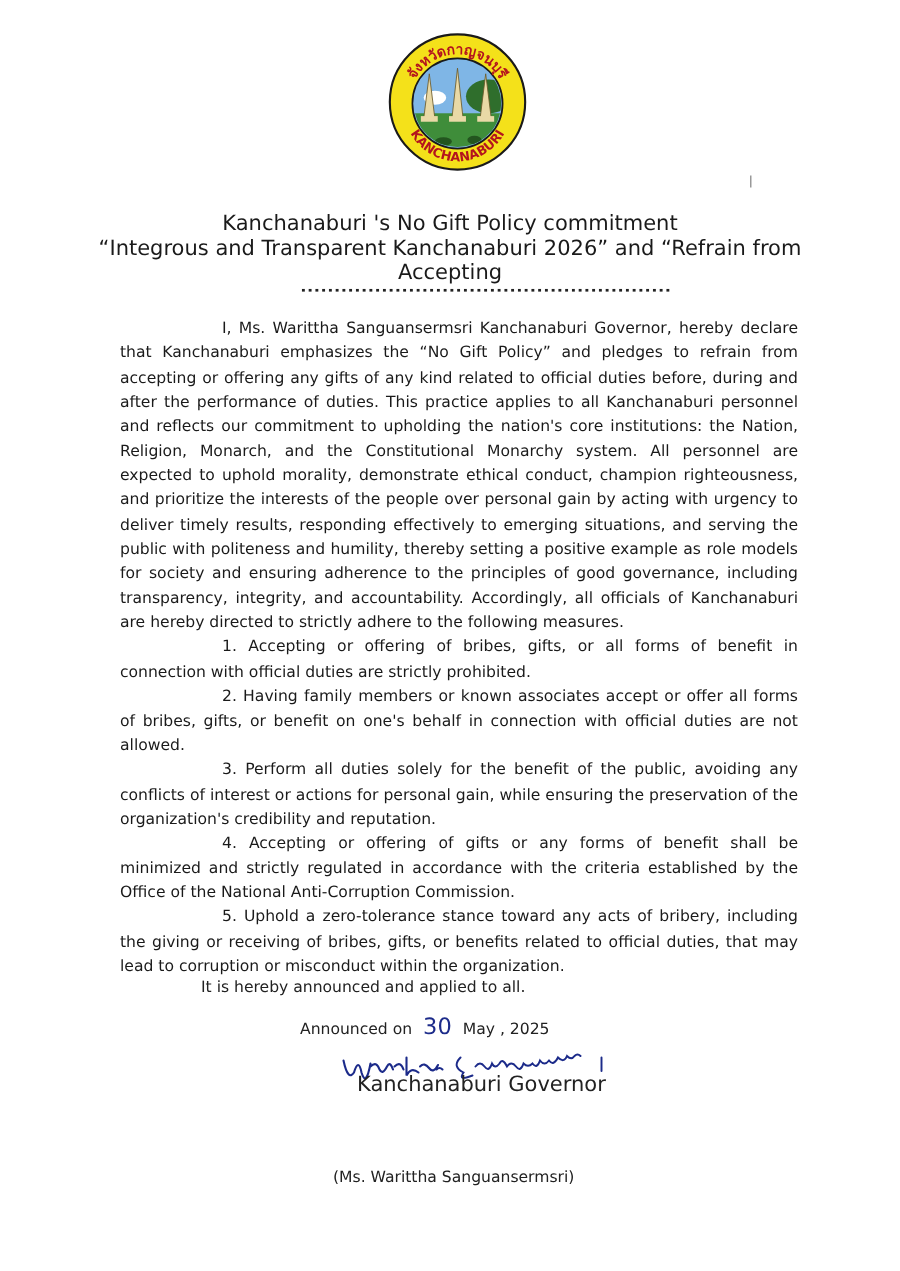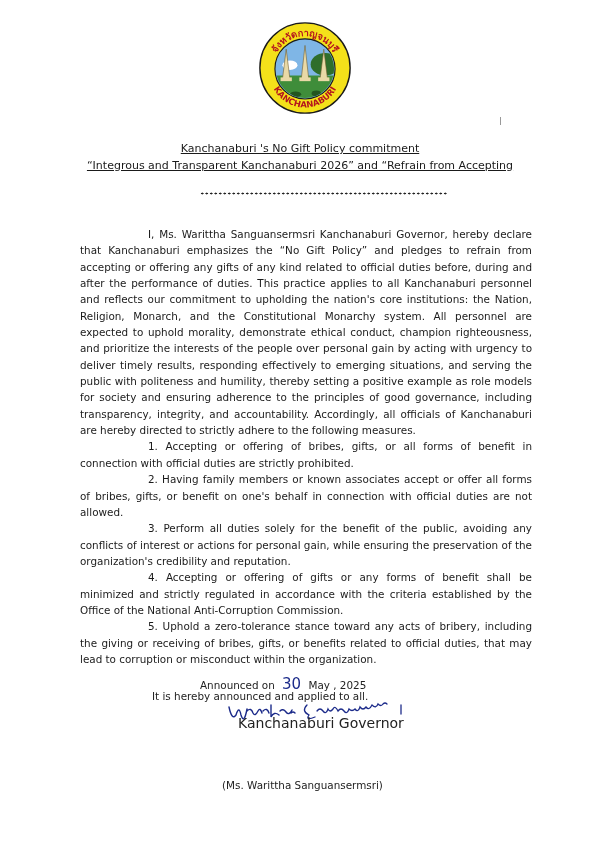--- a/index.html
+++ b/index.html
@@ -1,29 +1,29 @@
 <!DOCTYPE html>
 <html><head>
 <meta charset="utf-8">
 <style>
   html, body { margin: 0; padding: 0; background: #ffffff; }
   body { width: 600px; height: 847px; position: relative; overflow: hidden;
          font-family: "DejaVu Sans", sans-serif; color: #222; }
   .logo { position: absolute; left: 258px; top: 20px; width: 94px; height: 96px; }
   .mark { position: absolute; left: 500px; top: 117px; width: 1px; height: 8px; background: #999; }
   .title { position: absolute; left: 60px; width: 480px; top: 141px; text-align: center;
-           font-size: 11px; line-height: 16.5px; color: #1a1a1a; text-decoration: underline; }
+           font-size: 14px; line-height: 16.5px; color: #1a1a1a; }
   .dots { position: absolute; left: 200px; top: 192px; width: 248px; height: 3px;
           background-image: radial-gradient(circle, #222 0.9px, transparent 1.1px);
           background-size: 4.5px 3px; background-repeat: repeat-x; }
-  .body { position: absolute; left: 80px; width: 452px; top: 226px;
+  .body { position: absolute; left: 80px; width: 452px; top: 211px;
           font-size: 10.4px; line-height: 16.35px; color: #1a1a1a; }
   .body p { margin: 0; text-align: justify; }
   .indent { text-indent: 68px; }
-  .closing { position: absolute; left: 152px; top: 652px; font-size: 10.4px; margin-top: 38px; }
+  .closing { position: absolute; left: 134px; top: 652px; font-size: 10.4px; }
   .announced { position: absolute; left: 200px; top: 675px; font-size: 10.4px; }
   .day { font-size: 15px; color: #1c2b8a; font-family: "DejaVu Sans", sans-serif; margin: 0 4px; }
   .sig { position: absolute; left: 225px; top: 697px; width: 190px; height: 30px; }
   .signame { position: absolute; left: 222px; top: 733px; font-size: 10.4px; margin-top: 46px; }
   .sigtitle { position: absolute; left: 238px; top: 715px; font-size: 14px; }
 </style>
 </head>
 <body>
 
 <svg class="logo" viewBox="0 0 100 100">

